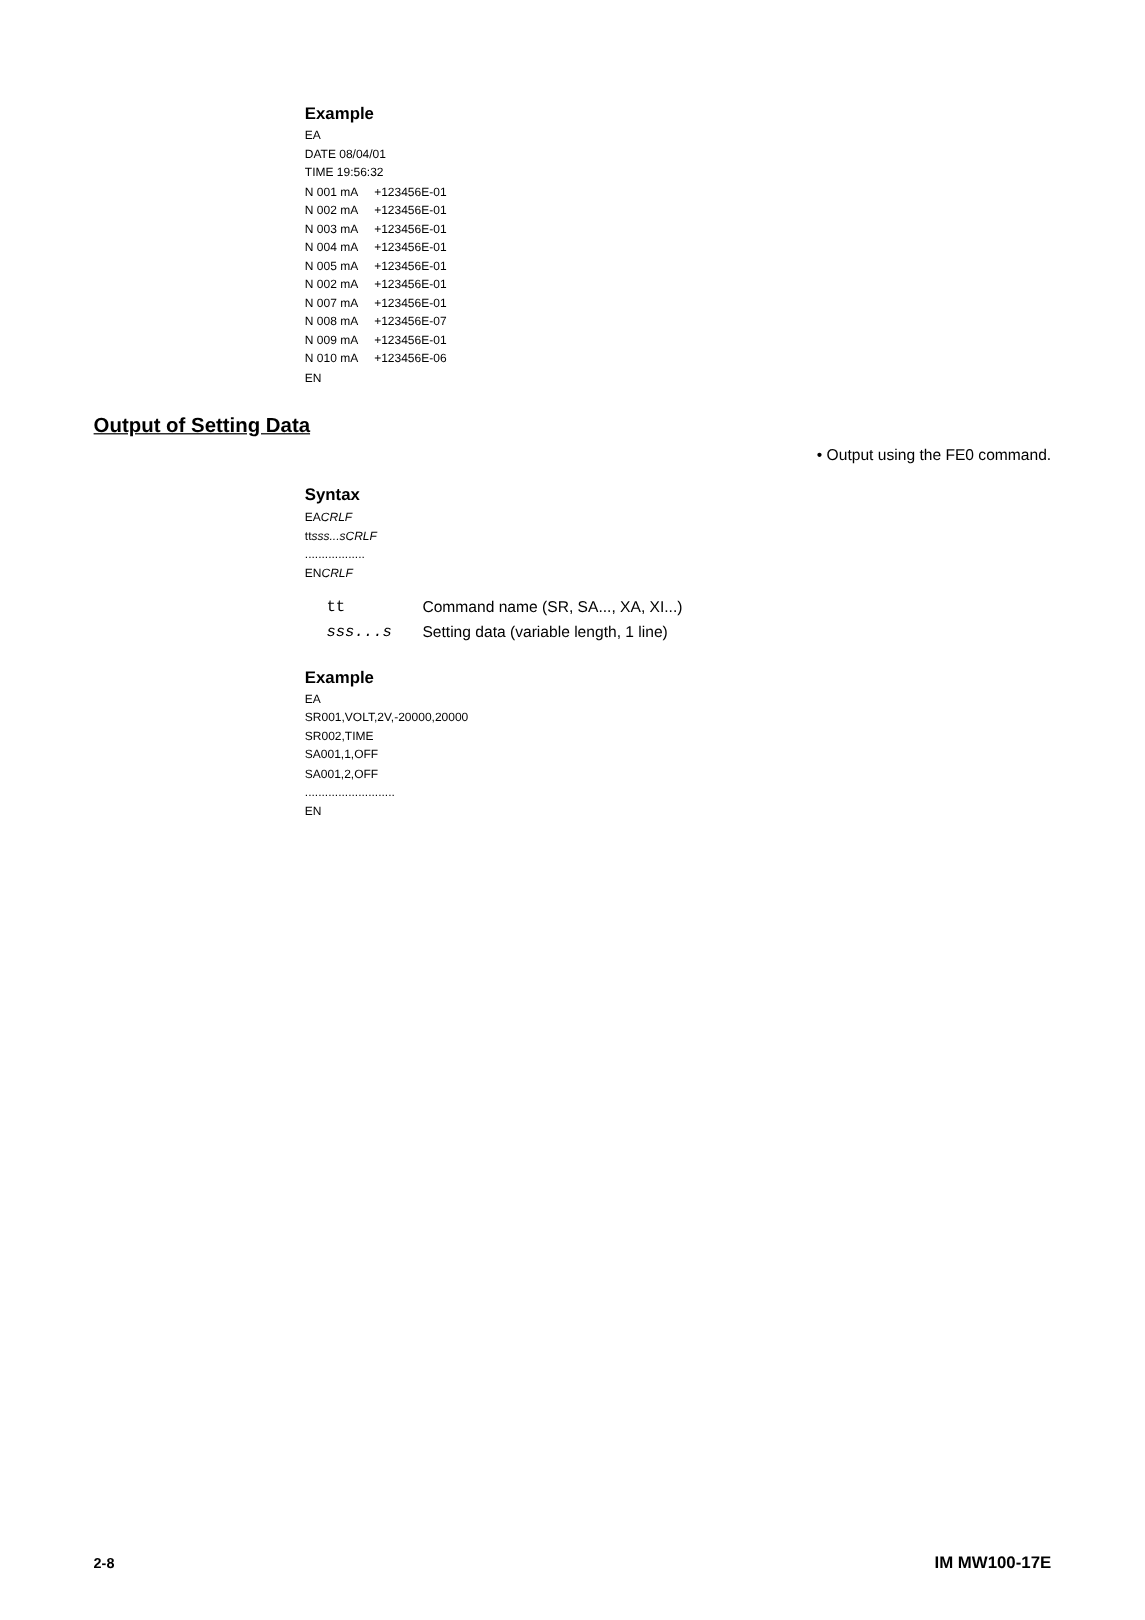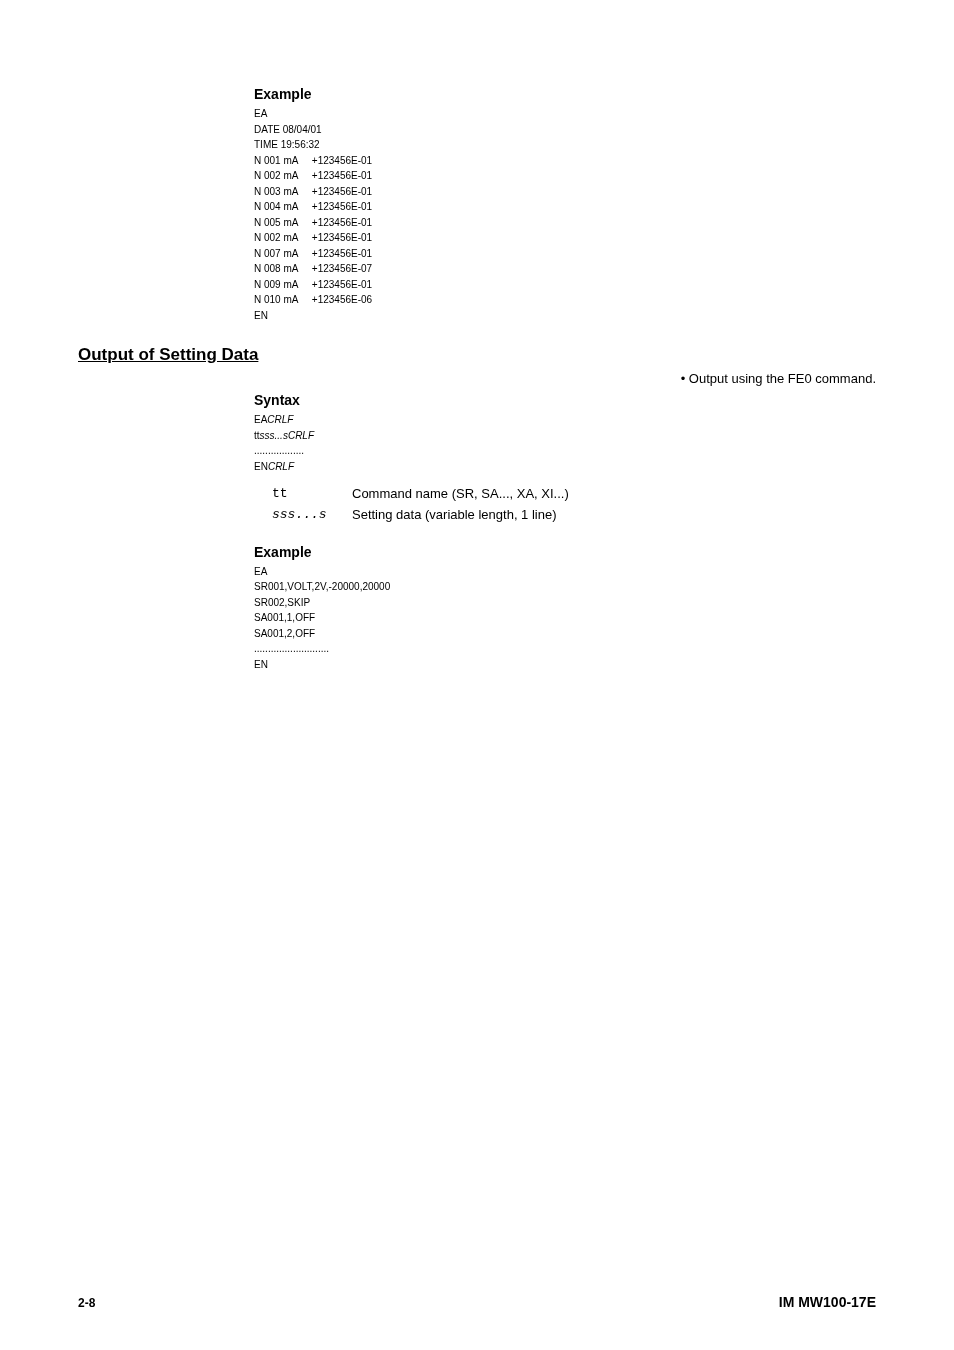--- a/index.html
+++ b/index.html
@@ -101,21 +101,21 @@
     <div class="mono">N 007 mA     +123456E-01</div>
     <div class="mono">N 008 mA     +123456E-07</div>
     <div class="mono">N 009 mA     +123456E-01</div>
     <div class="mono">N 010 mA     +123456E-06</div>
     <div class="mono">EN</div>
   </div>
 
   <div class="h2-title">Output of Setting Data</div>
   <div class="bullet-line">Output using the FE0 command.</div>
 
-  <div class="content-indent" style="margin-top:6px">
+  <div class="content-indent" style="margin-top:18px">
     <div class="block-title">Syntax</div>
     <div class="mono"><span>EA</span><span class="italic">CRLF</span></div>
     <div class="mono"><span>tt</span><span class="italic">sss...s</span><span class="italic">CRLF</span></div>
     <div class="mono">..................</div>
     <div class="mono"><span>EN</span><span class="italic">CRLF</span></div>
 
     <div class="def-table">
       <div class="def-row">
         <div class="def-key">tt</div>
         <div>Command name (SR, SA..., XA, XI...)</div>
@@ -124,21 +124,21 @@
         <div class="def-key italic">sss...s</div>
         <div>Setting data (variable length, 1 line)</div>
       </div>
     </div>
   </div>
 
   <div class="content-indent" style="margin-top:18px">
     <div class="block-title">Example</div>
     <div class="mono">EA</div>
     <div class="mono">SR001,VOLT,2V,-20000,20000</div>
-    <div class="mono">SR002,SKIP</div>
+    <div class="mono">SR002,TIME</div>
     <div class="mono">SA001,1,OFF</div>
     <div class="mono">SA001,2,OFF</div>
     <div class="mono">...........................</div>
     <div class="mono">EN</div>
   </div>
 
 </div>
 
 <div class="footer-left">2-8</div>
 <div class="footer-right">IM MW100-17E</div>

